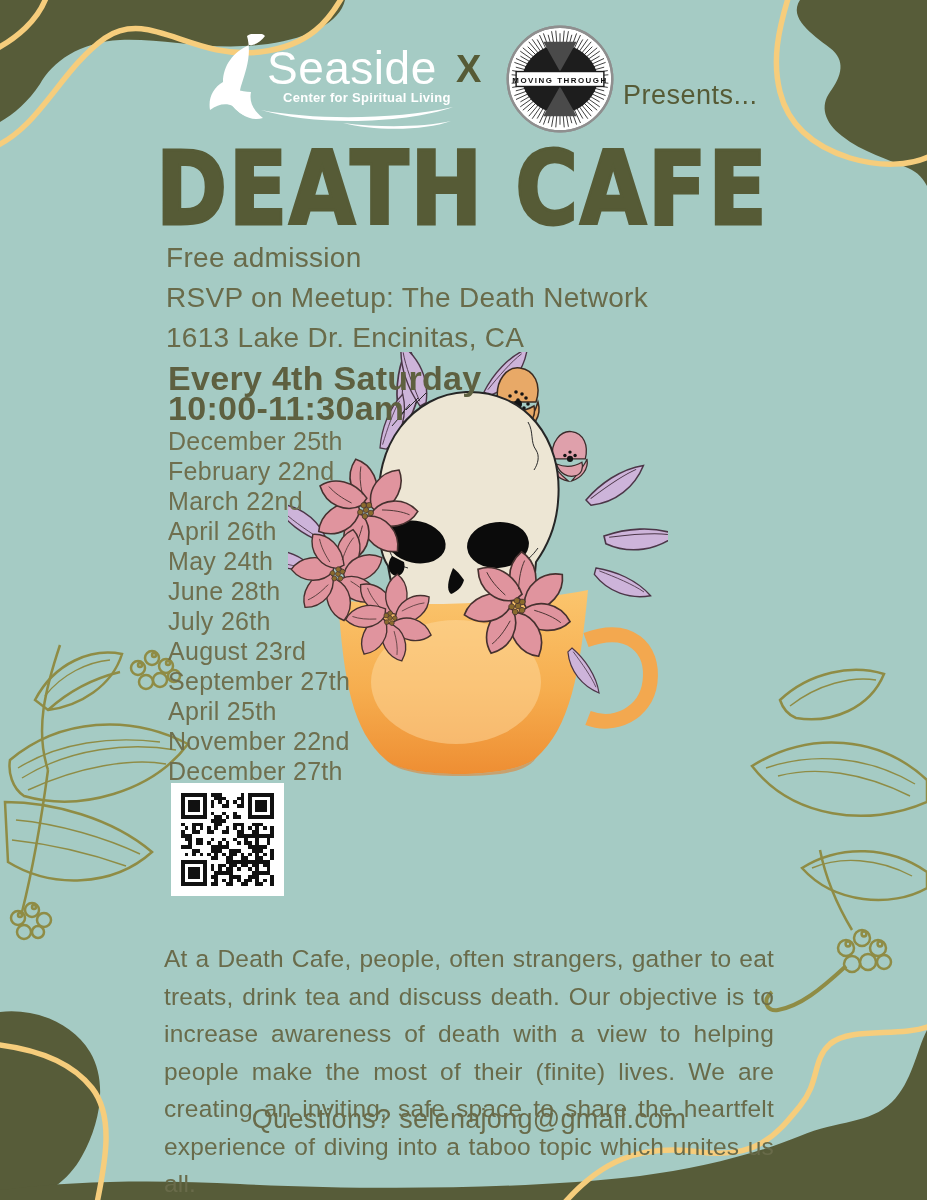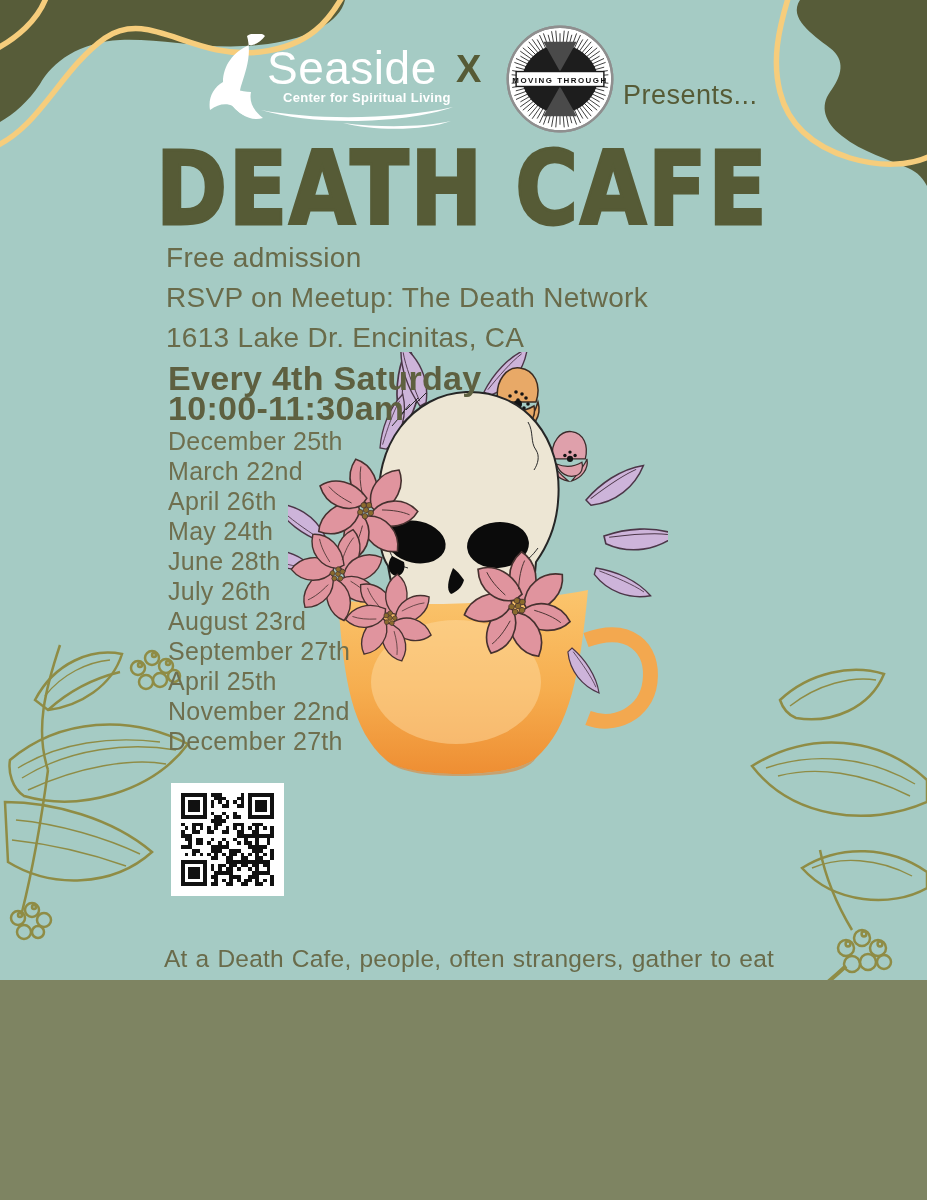--- a/index.html
+++ b/index.html
@@ -1,17 +1,17 @@
 <!DOCTYPE html>
 <html><head>
 <meta charset="utf-8">
 <style>
   html,body{margin:0;padding:0;background:#7e8462;}
   #poster{
-    position:relative;width:927px;height:980px;overflow:hidden;
+    position:relative;width:927px;height:1200px;overflow:hidden;
     background:#a5cbc4;font-family:"Liberation Sans",sans-serif;
     margin:0 auto;
   }
   #bg-decor{position:absolute;inset:0;z-index:0;}
   .abs{position:absolute;}
   
   .seaside-logo{left:203px;top:34px;z-index:2;}
   .collab-x{left:456px;top:48px;z-index:2;font-size:38px;font-weight:bold;color:#565b36;letter-spacing:1px;}
   .mt-logo{left:504px;top:23px;z-index:2;}
   .presents{left:623px;top:80px;z-index:2;font-size:27px;color:#565b36;letter-spacing:0.5px;}
@@ -230,20 +230,21 @@
     <div>1613 Lake Dr. Encinitas, CA</div>
   </div>
 
   <div class="abs sched-head">
     <div>Every 4th Saturday</div>
     <div>10:00-11:30am</div>
   </div>
 
   <div class="abs dates">
       <div class="date-line">December 25th</div>
+      <div class="date-line">February 22nd</div>
       <div class="date-line">March 22nd</div>
       <div class="date-line">April 26th</div>
       <div class="date-line">May 24th</div>
       <div class="date-line">June 28th</div>
       <div class="date-line">July 26th</div>
       <div class="date-line">August 23rd</div>
       <div class="date-line">September 27th</div>
       <div class="date-line">April 25th</div>
       <div class="date-line">November 22nd</div>
       <div class="date-line">December 27th</div>

